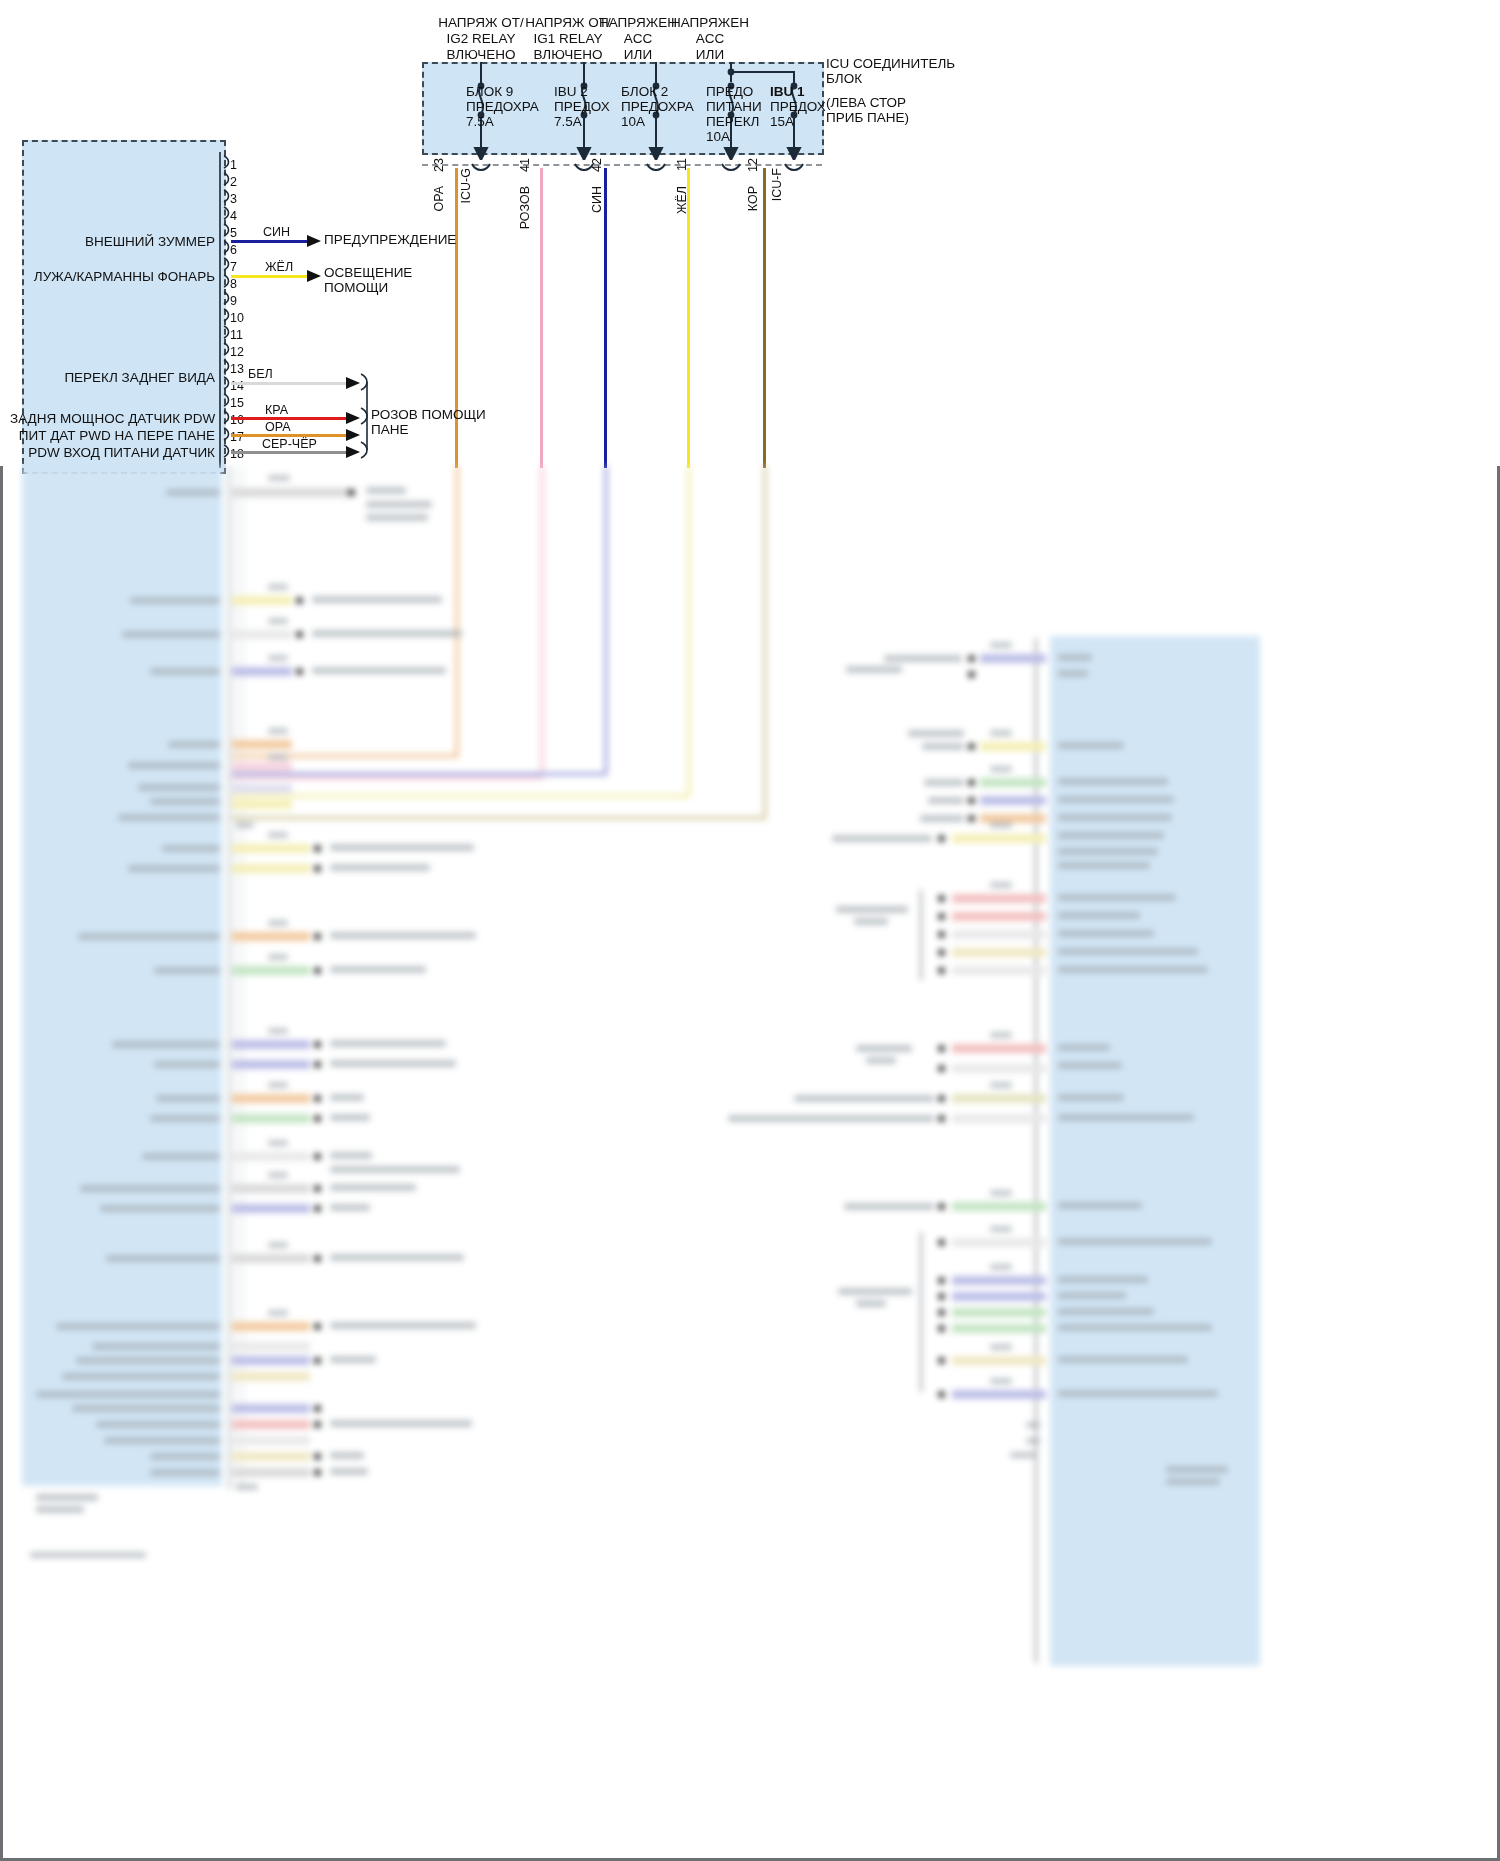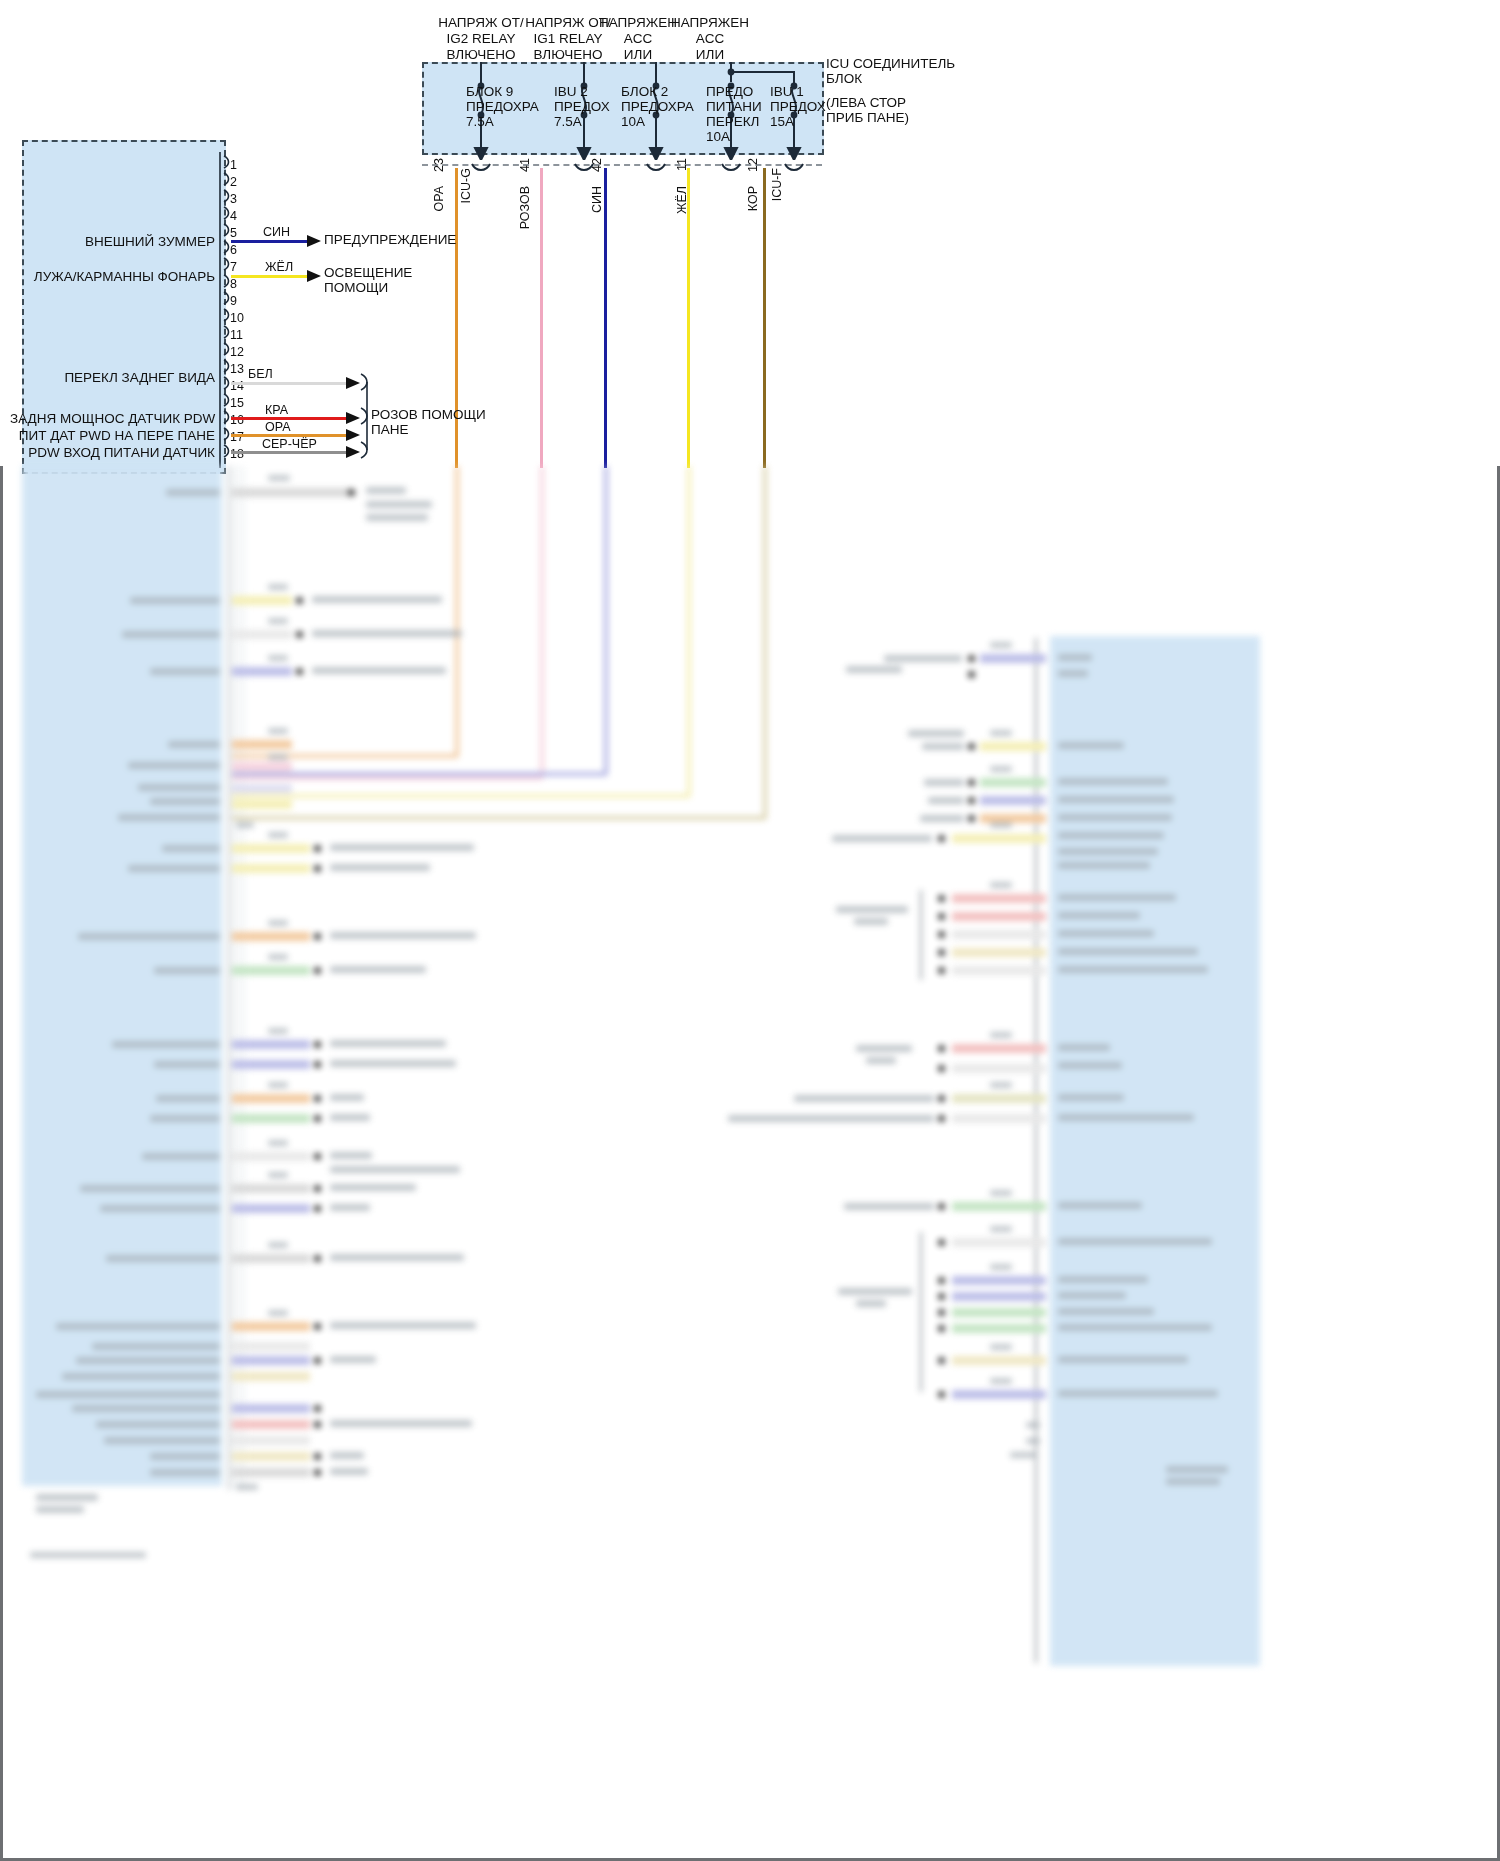--- a/index.html
+++ b/index.html
@@ -118,21 +118,21 @@
 
   <div class="abs txt" style="left:621px;top:85px;">БЛОК 2</div>
   <div class="abs txt" style="left:621px;top:100px;">ПРЕДОХРА</div>
   <div class="abs txt" style="left:621px;top:115px;">10A</div>
 
   <div class="abs txt" style="left:706px;top:85px;">ПРЕДО</div>
   <div class="abs txt" style="left:706px;top:100px;">ПИТАНИ</div>
   <div class="abs txt" style="left:706px;top:115px;">ПЕРЕКЛ</div>
   <div class="abs txt" style="left:706px;top:130px;">10A</div>
 
-  <div class="abs txt" style="left:770px;top:85px;">IBU 1</div>
+  <div class="abs txt" style="left:770px;top:85px;font-weight:bold;">IBU 1</div>
   <div class="abs txt" style="left:770px;top:100px;">ПРЕДОХ</div>
   <div class="abs txt" style="left:770px;top:115px;">15A</div>
 
   <div class="abs txt" style="left:826px;top:57px;">ICU СОЕДИНИТЕЛЬ</div>
   <div class="abs txt" style="left:826px;top:72px;">БЛОК</div>
   <div class="abs txt" style="left:826px;top:96px;">(ЛЕВА СТОР</div>
   <div class="abs txt" style="left:826px;top:111px;">ПРИБ ПАНЕ)</div>
 
   <div class="abs" style="left:422px;top:164px;width:400px;height:0;border-top:2px dashed #8d949b;"></div>
 

